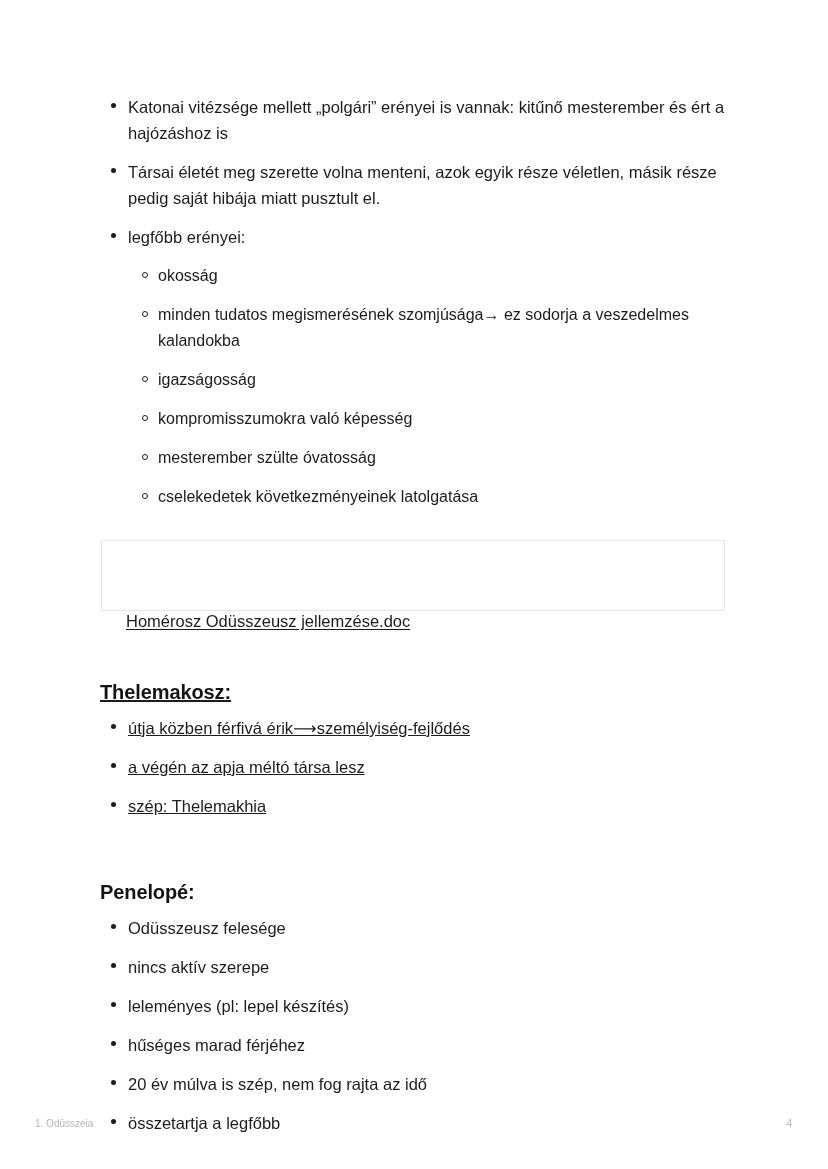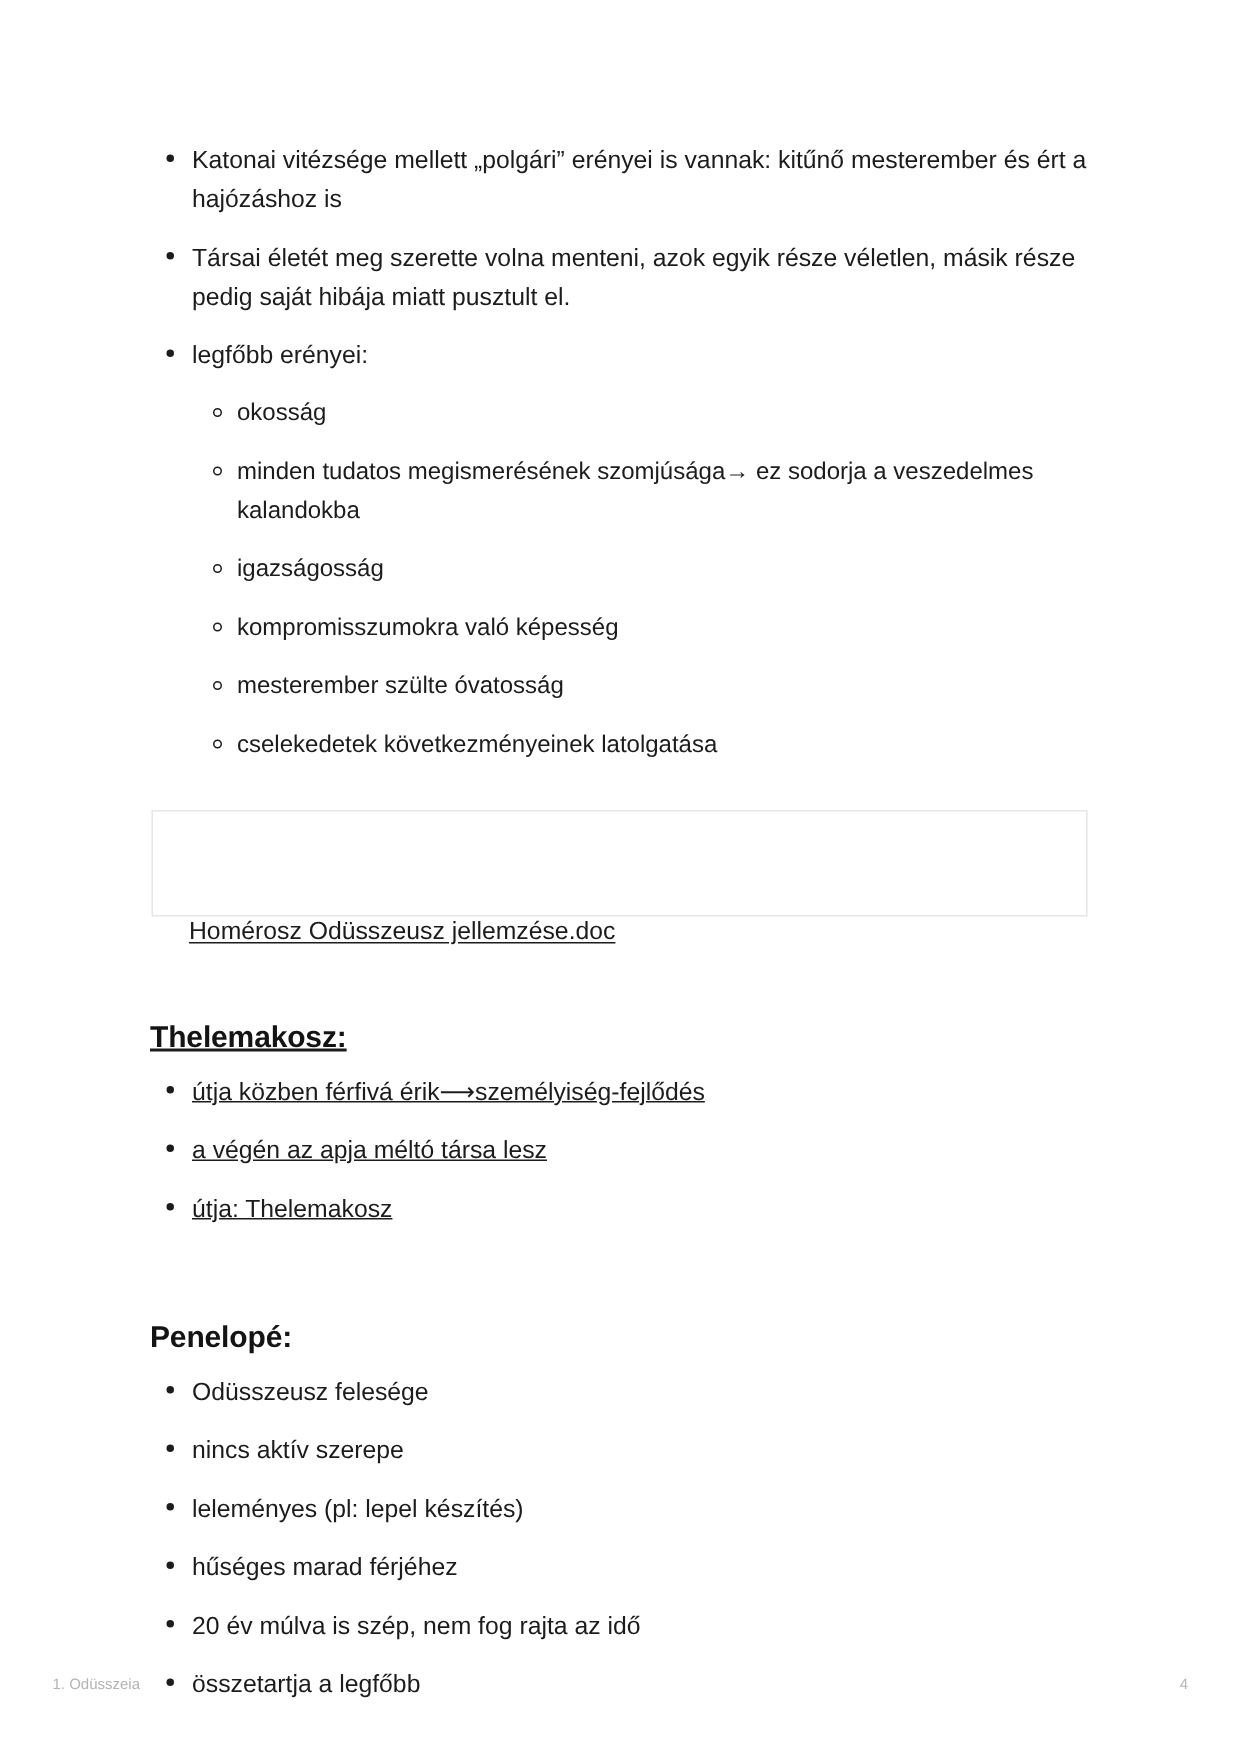--- a/index.html
+++ b/index.html
@@ -210,21 +210,21 @@
         <li class="bullet">
           <span class="marker"></span>
           <span class="txt">útja közben férfivá érik⟶személyiség-fejlődés</span>
         </li>
         <li class="bullet">
           <span class="marker"></span>
           <span class="txt">a végén az apja méltó társa lesz</span>
         </li>
         <li class="bullet">
           <span class="marker"></span>
-          <span class="txt">útja: Thelemakosz</span>
+          <span class="txt">szép: Thelemakhia</span>
         </li>
       </ul>
     </div>
 
     <div class="section penelope">
       <div class="section-heading">Penelopé:</div>
       <ul class="level1">
         <li class="bullet">
           <span class="marker"></span>
           <span class="txt">Odüsszeusz felesége</span>

